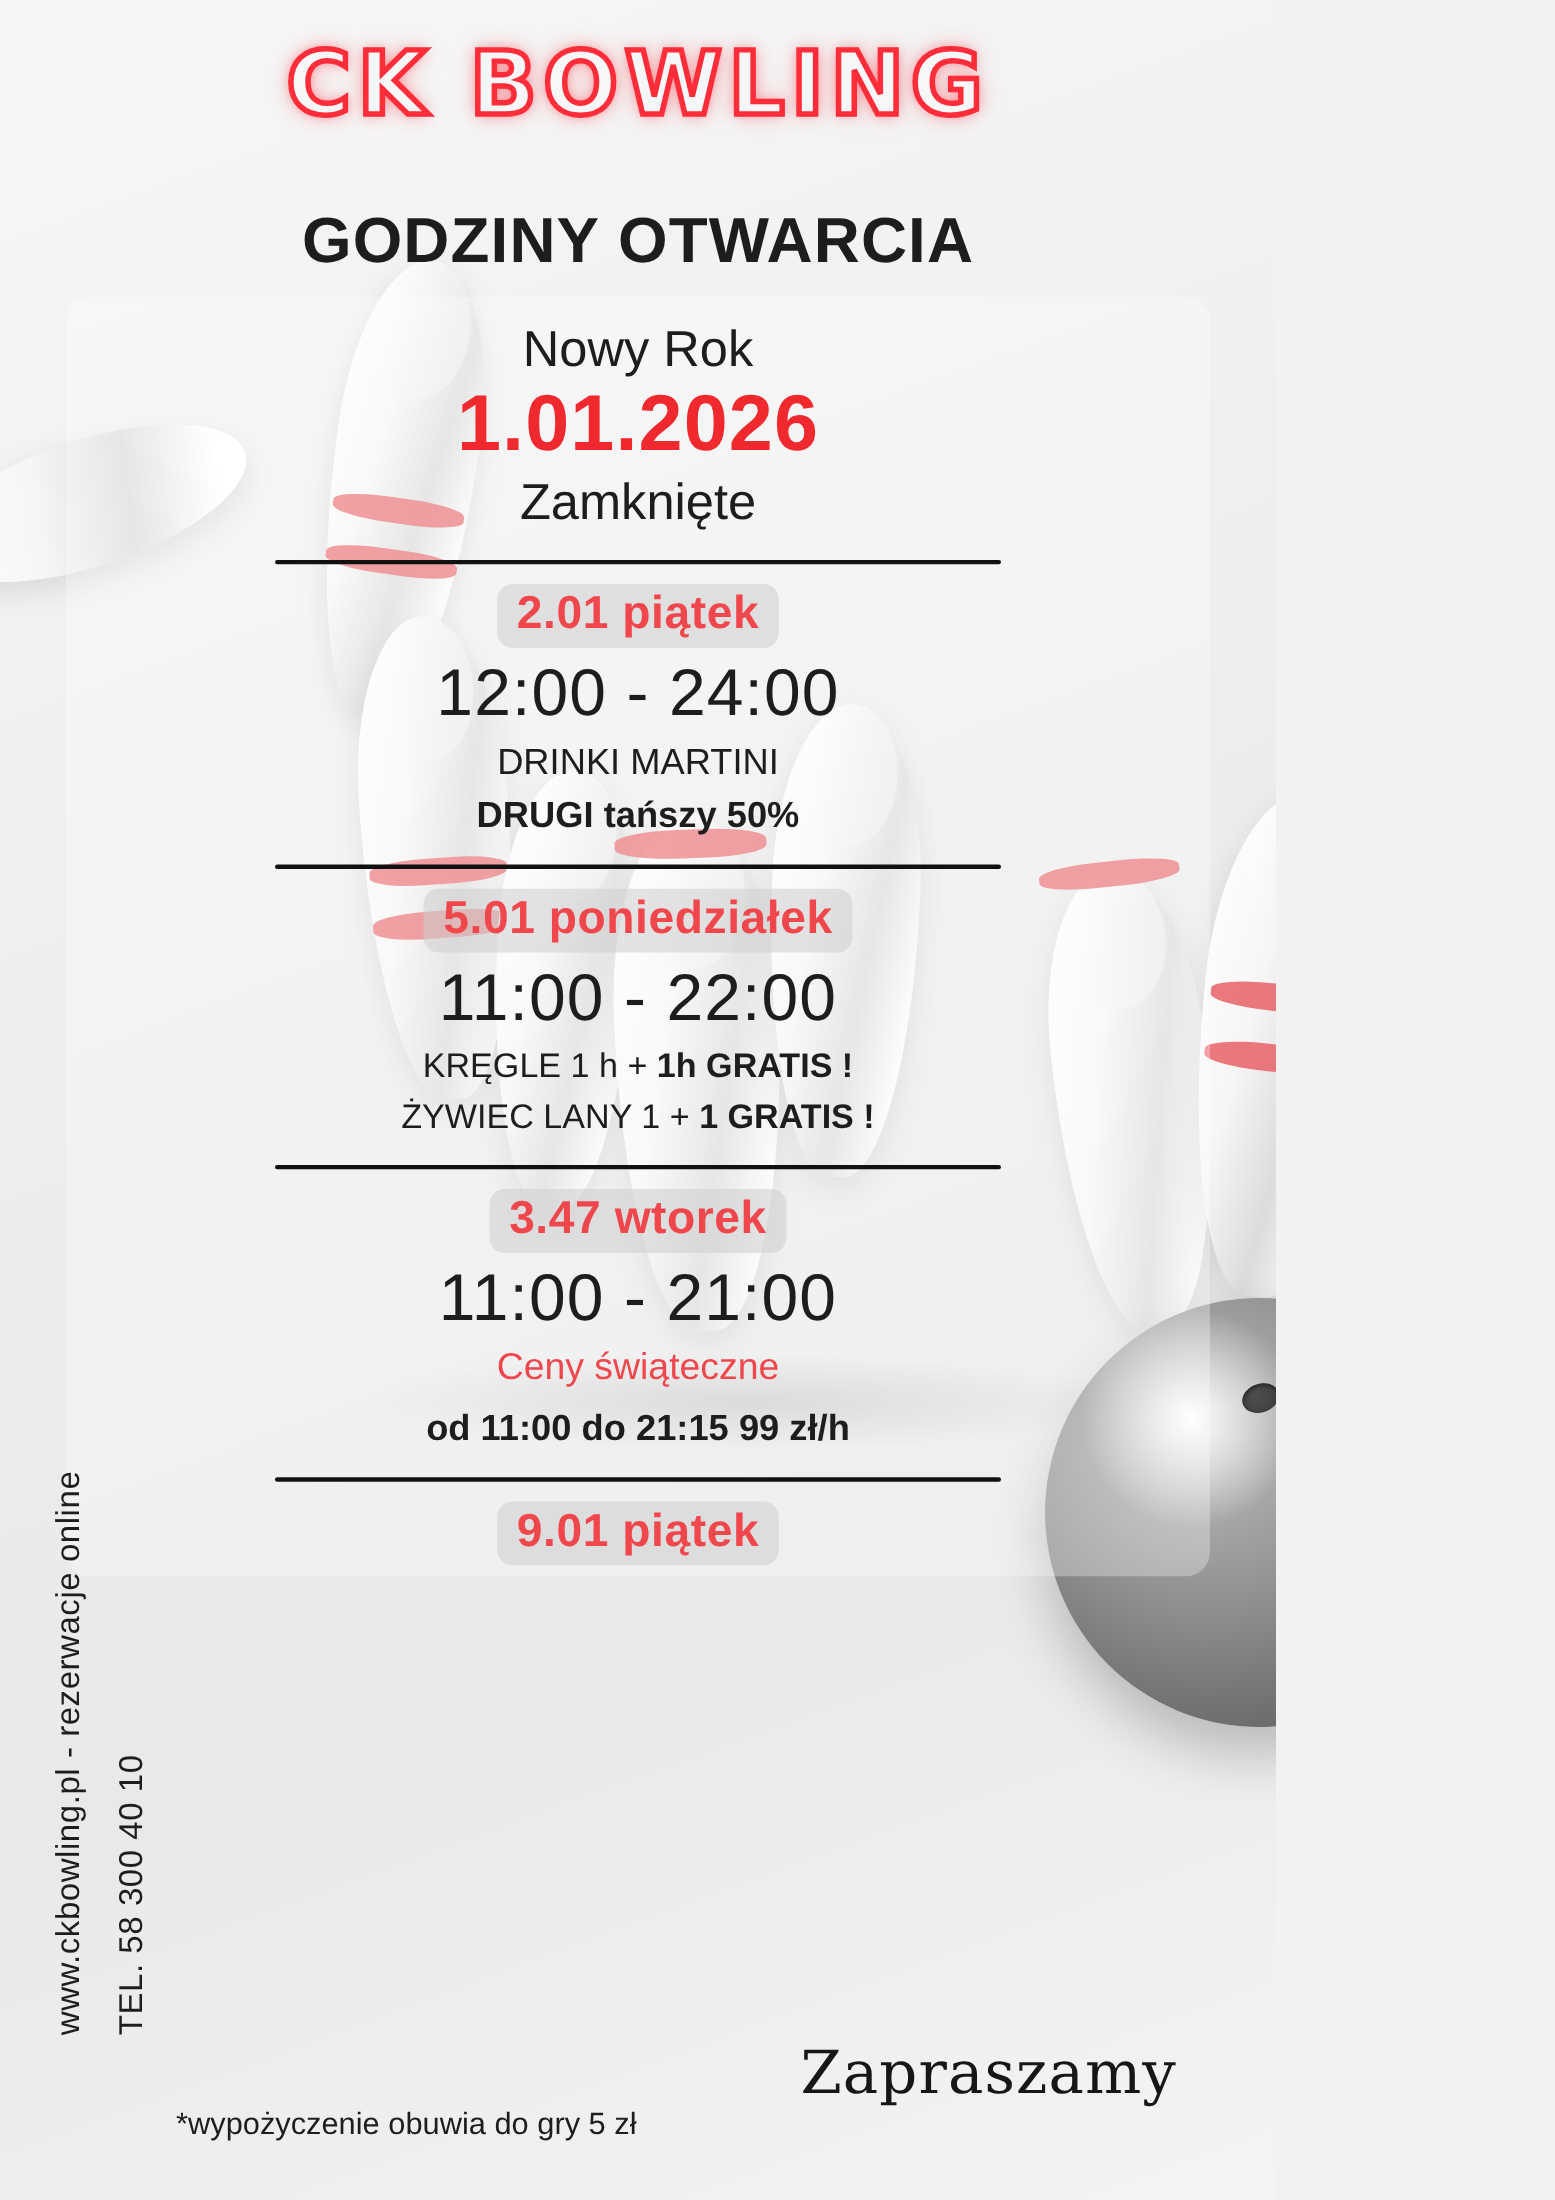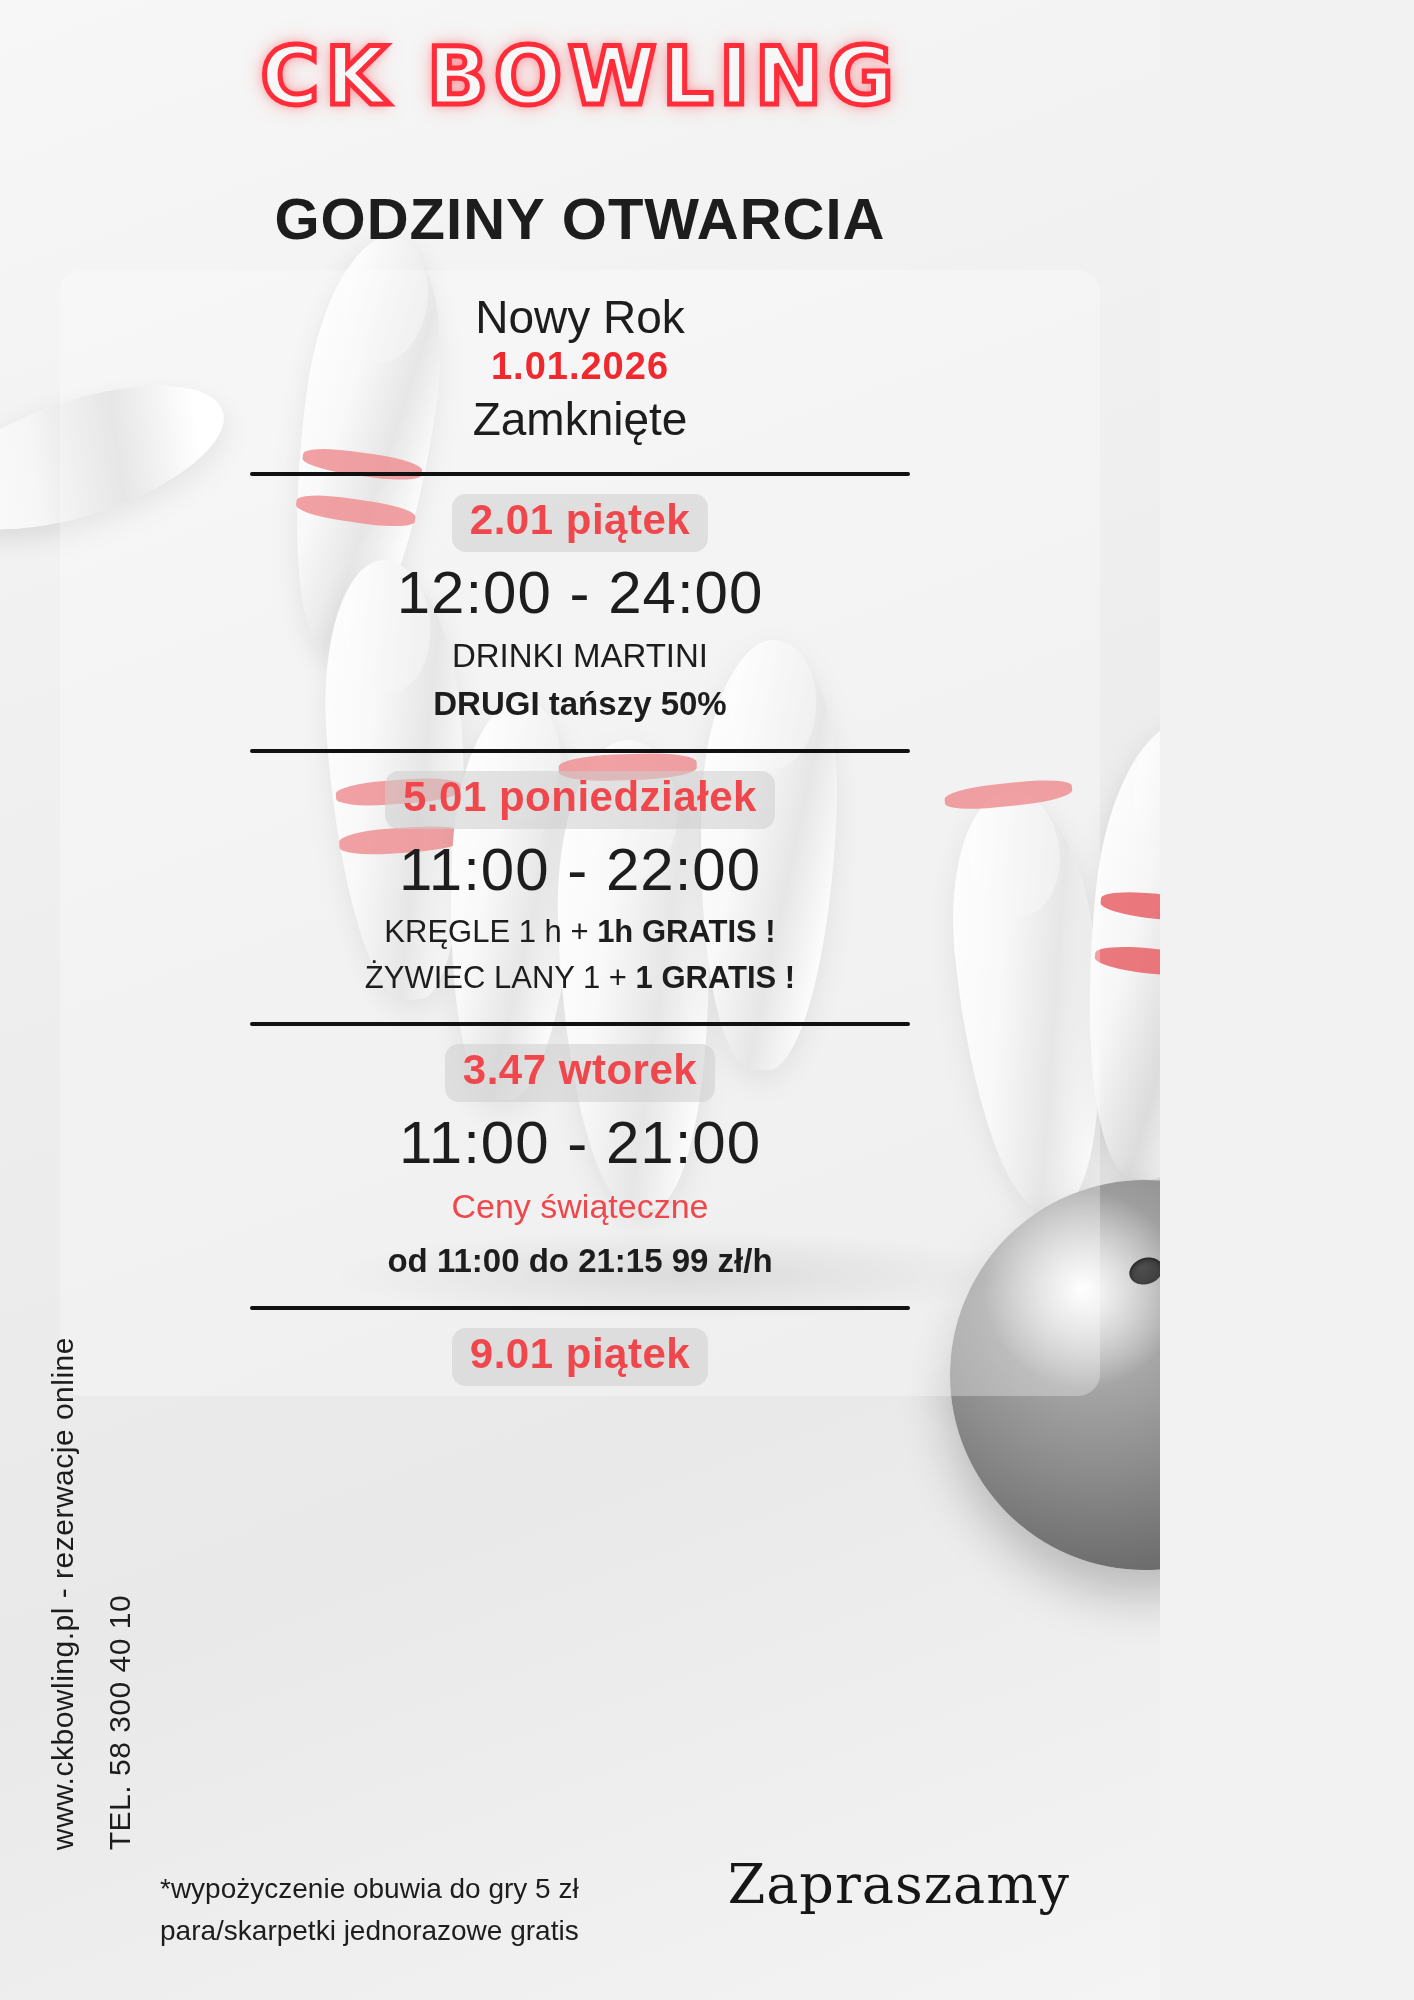--- a/index.html
+++ b/index.html
@@ -112,21 +112,21 @@
 
   .newyear {
     text-align: center;
   }
   .newyear .ny-label {
     font-size: 46px;
     color: #1d1d1d;
     margin-bottom: 2px;
   }
   .newyear .ny-date {
-    font-size: 38px;
+    font-size: 72px;
     font-weight: bold;
     color: #f0292f;
     letter-spacing: 1px;
     line-height: 1.1;
   }
   .newyear .ny-status {
     font-size: 46px;
     color: #1d1d1d;
     margin-top: 4px;
   }
@@ -330,18 +330,17 @@
     </div>
   </div>
 
   <div class="side-text">
     <span>www.ckbowling.pl - rezerwacje online</span>
     <span>TEL. 58 300 40 10</span>
   </div>
 
   <div class="footnote">
     <div>*wypożyczenie obuwia do gry 5 zł</div>
-    <div>para/skarpetki jednorazowe gratis</div>
   </div>
 
   <div class="zapraszamy">Zapraszamy</div>
 
 </div>
 
 </body></html>

